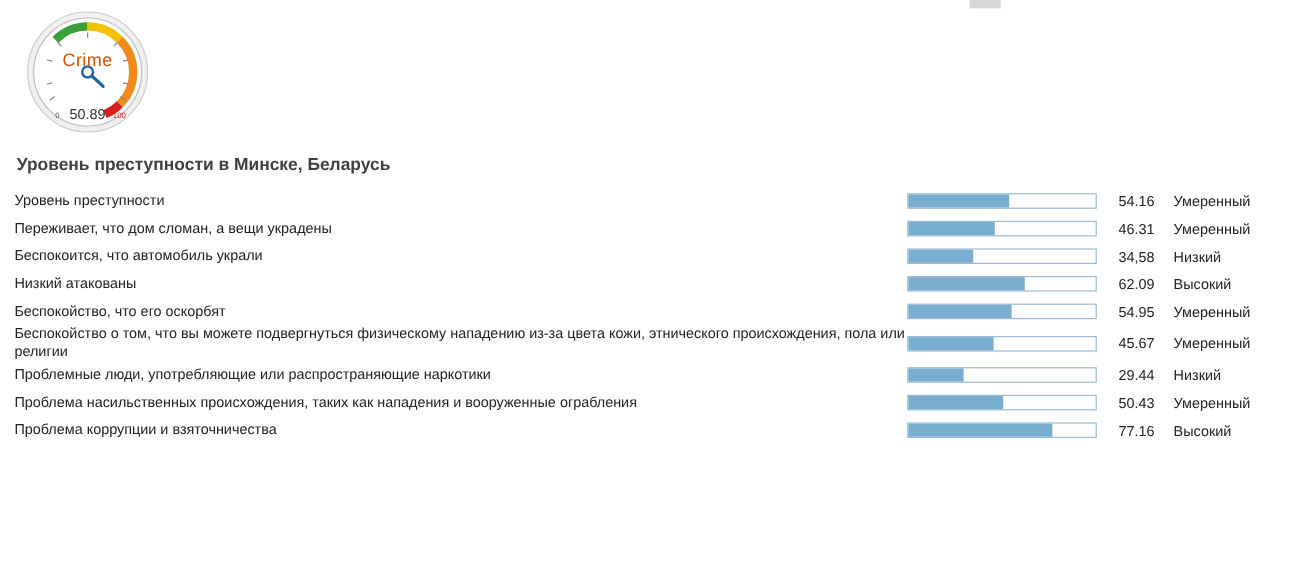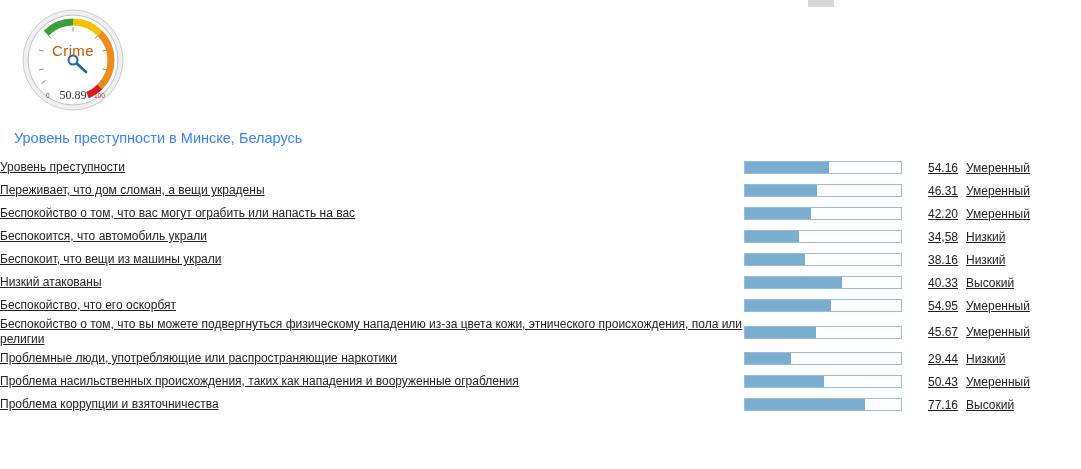--- a/index.html
+++ b/index.html
@@ -37,41 +37,39 @@
     letter-spacing: .4px;
   }
   #gauge-value {
     position: absolute;
     left: 0;
     top: 80px;
     width: 118px;
     text-align: center;
     font-size: 12px;
     color: #333;
-    font-family: Liberation Serif, serif;
   }
 
   
   #page-title {
     position: absolute;
     left: 14px;
     top: 130px;
     font-size: 14.5px;
-    font-weight: normal;
-    color: #3b82f6;
+    font-weight: bold;
+    color: #404040;
   }
 
   
   #crime-table {
     position: absolute;
-    left: 0;
+    left: 12px;
     top: 156px;
     width: 1058px;
     border-collapse: collapse;
-    text-decoration: underline;
   }
   #crime-table td {
     padding: 0;
     vertical-align: middle;
     font-size: 12px;
     color: #222;
   }
   #crime-table tr {
     height: 23px;
   }
@@ -79,21 +77,21 @@
     padding-left: 2px;
     padding-right: 8px;
     line-height: 15px;
   }
   .c-bar {
     width: 176px;
     padding-right: 6px;
   }
   .c-val {
     width: 46px;
-    text-align: center;
+    text-align: left;
     padding-right: 8px;
     white-space: nowrap;
   }
   .c-rating {
     width: 92px;
     text-align: left;
     white-space: nowrap;
   }
 
   .bar-outer {
@@ -183,57 +181,37 @@
         <td class="c-label">Переживает, что дом сломан, а вещи украдены</td>
         <td class="c-bar">
           <div class="bar-outer">
             <div class="bar-fill" style="width: 46.31%;"></div>
           </div>
         </td>
         <td class="c-val">46.31</td>
         <td class="c-rating rating-moderate">Умеренный</td>
       </tr>
       <tr>
-        <td class="c-label">Беспокойство о том, что вас могут ограбить или напасть на вас</td>
-        <td class="c-bar">
-          <div class="bar-outer">
-            <div class="bar-fill" style="width: 42.2%;"></div>
-          </div>
-        </td>
-        <td class="c-val">42.20</td>
-        <td class="c-rating rating-moderate">Умеренный</td>
-      </tr>
-      <tr>
         <td class="c-label">Беспокоится, что автомобиль украли</td>
         <td class="c-bar">
           <div class="bar-outer">
             <div class="bar-fill" style="width: 34.58%;"></div>
           </div>
         </td>
         <td class="c-val">34,58</td>
         <td class="c-rating rating-low">Низкий</td>
       </tr>
       <tr>
-        <td class="c-label">Беспокоит, что вещи из машины украли</td>
-        <td class="c-bar">
-          <div class="bar-outer">
-            <div class="bar-fill" style="width: 38.16%;"></div>
-          </div>
-        </td>
-        <td class="c-val">38.16</td>
-        <td class="c-rating rating-low">Низкий</td>
-      </tr>
-      <tr>
         <td class="c-label">Низкий атакованы</td>
         <td class="c-bar">
           <div class="bar-outer">
             <div class="bar-fill" style="width: 62.09%;"></div>
           </div>
         </td>
-        <td class="c-val">40.33</td>
+        <td class="c-val">62.09</td>
         <td class="c-rating rating-high">Высокий</td>
       </tr>
       <tr>
         <td class="c-label">Беспокойство, что его оскорбят</td>
         <td class="c-bar">
           <div class="bar-outer">
             <div class="bar-fill" style="width: 54.95%;"></div>
           </div>
         </td>
         <td class="c-val">54.95</td>

